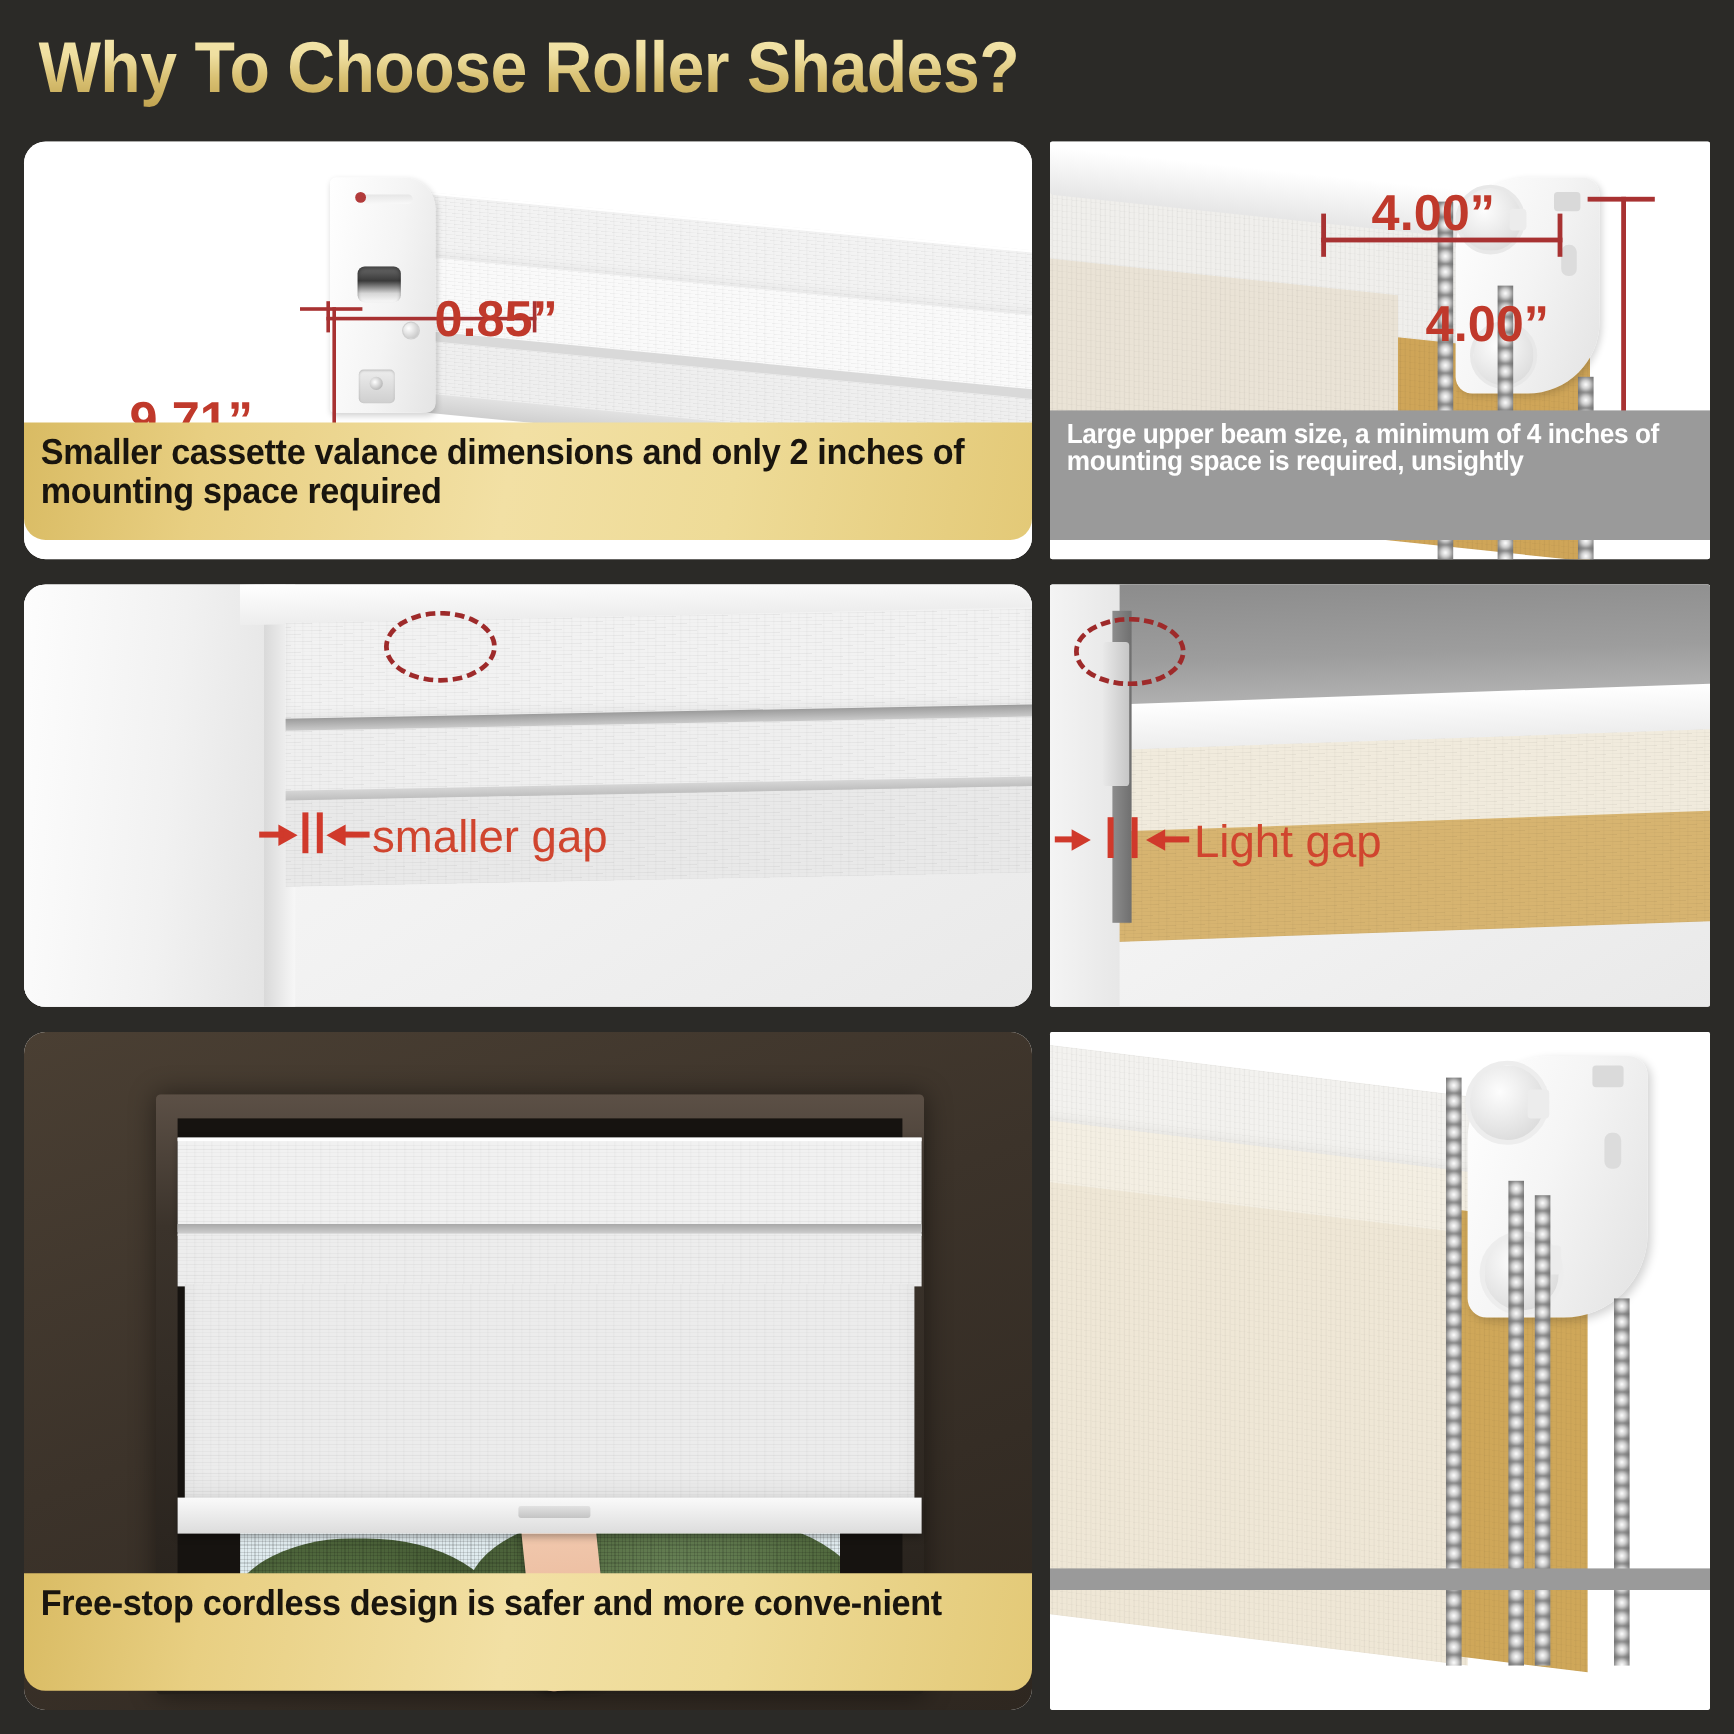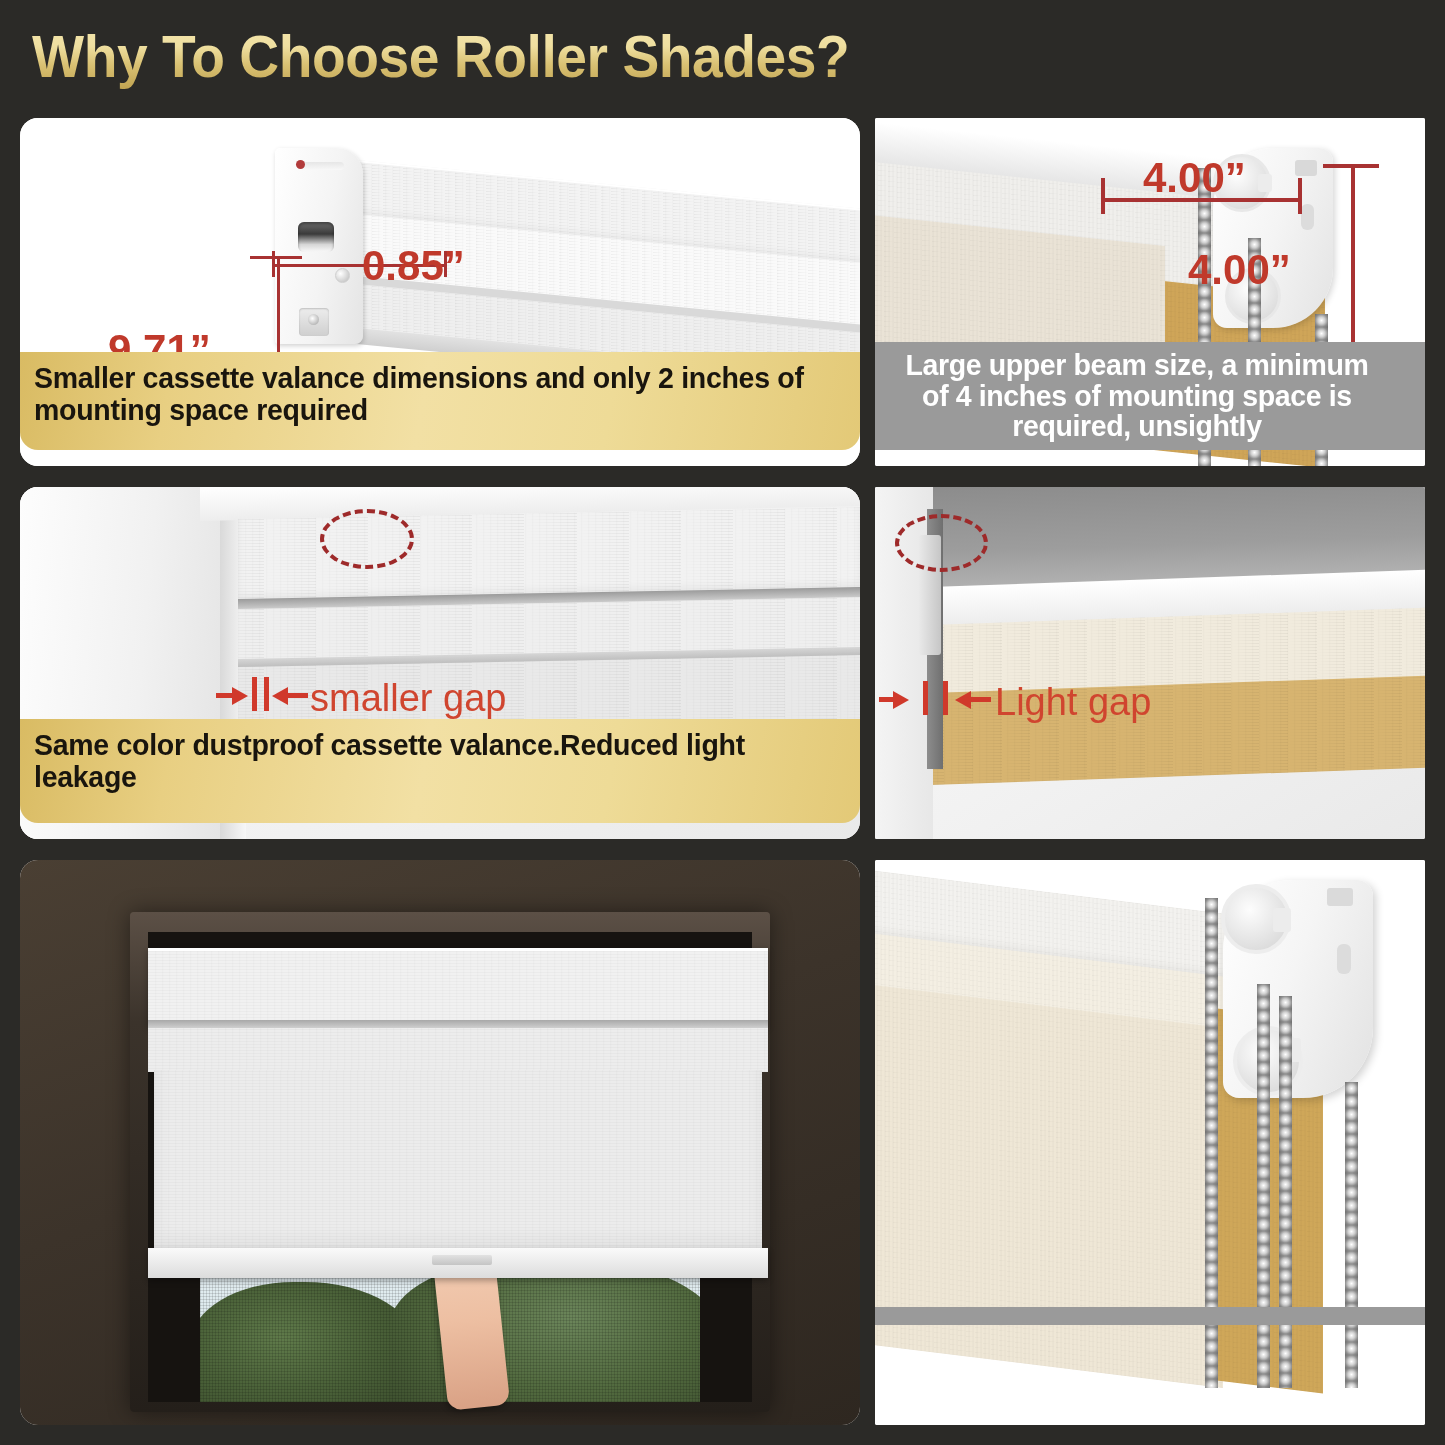--- a/index.html
+++ b/index.html
@@ -37,21 +37,21 @@
     font-weight:bold;line-height:1.08;
   }
   .cap.gold{
     background:linear-gradient(100deg,#d9bb63 0%,#e8cf82 18%,#f2e0a4 48%,#eedb97 70%,#e3c977 100%);
     color:#19150e;
     border-bottom-left-radius:18px;border-bottom-right-radius:18px;
     font-size:30px;letter-spacing:-0.3px;
   }
   .cap.gray{
     background:#9a9a9a;color:#ffffff;
-    font-size:30px;letter-spacing:-0.4px;line-height:1.02;text-align:center;
+    font-size:23px;letter-spacing:-0.4px;line-height:1.02;
   }
   .cap span{display:block;transform:scaleX(0.95);transform-origin:left center;}
 
   
   .white-bg{position:absolute;inset:0;background:#ffffff;}
   .soft-bg{position:absolute;inset:0;background:linear-gradient(150deg,#fbfbfb 0%,#f2f2f2 55%,#e9e9e9 100%);}
 
   
   .fabric{
     background-image:
@@ -216,23 +216,20 @@
     <div class="dashed-ellipse" style="left:300px;top:22px;width:86px;height:52px;"></div>
 
     <div class="arrow-r" style="left:212px;top:200px;"></div>
     <div class="arrow-stem" style="left:196px;top:206px;width:20px;"></div>
     <div class="tickbar" style="left:232px;top:190px;height:34px;"></div>
     <div class="tickbar" style="left:244px;top:190px;height:34px;"></div>
     <div class="arrow-l" style="left:252px;top:200px;"></div>
     <div class="arrow-stem" style="left:266px;top:206px;width:22px;"></div>
     <div class="gap-label" style="left:290px;top:190px;">smaller gap</div>
 
-    <div class="cap gold" style="height:104px;">
-      <span>Same color dustproof cassette valance.Reduced light leakage</span>
-    </div>
   </div>
 
   <div class="panel bad" style="left:875px;top:487px;width:550px;height:352px;">
     <div class="soft-bg"></div>
 
     <div style="position:absolute;left:55px;top:0px;width:495px;height:110px;
             background:linear-gradient(180deg,#8c8c8c 0%,#9d9d9d 60%,#b5b5b5 100%);
             transform:skewY(-2deg);transform-origin:left top;"></div>
 
     <div style="position:absolute;left:55px;top:100px;width:495px;height:40px;
@@ -302,20 +299,23 @@
     <div class="fabric-h" style="position:absolute;left:128px;top:168px;width:620px;height:44px;background-color:#ededed;"></div>
 
     <div class="fabric-h" style="position:absolute;left:134px;top:210px;width:608px;height:185px;
             background-color:#ececec;box-shadow:inset 0 -14px 18px rgba(0,0,0,.05);"></div>
 
     <div style="position:absolute;left:128px;top:388px;width:620px;height:30px;
             background:linear-gradient(180deg,#fafafa,#dcdcdc);box-shadow:0 3px 6px rgba(0,0,0,.3);"></div>
     <div style="position:absolute;left:412px;top:395px;width:60px;height:10px;
             background:linear-gradient(180deg,#e2e2e2,#c4c4c4);border-radius:2px;"></div>
 
+    <div class="cap gold" style="height:98px;">
+      <span>Free-stop cordless design is safer and more conve-nient</span>
+    </div>
   </div>
 
   <div class="panel bad" style="left:875px;top:860px;width:550px;height:565px;">
     <div class="white-bg"></div>
 
     <div class="fabric" style="position:absolute;left:-10px;top:56px;width:380px;height:66px;
             background-color:#f3f2ef;transform:skewY(7deg);transform-origin:right top;
             border-radius:4px;box-shadow:inset 0 -6px 10px rgba(0,0,0,.05);"></div>
 
     <div class="fabric" style="position:absolute;left:-10px;top:118px;width:370px;height:400px;

